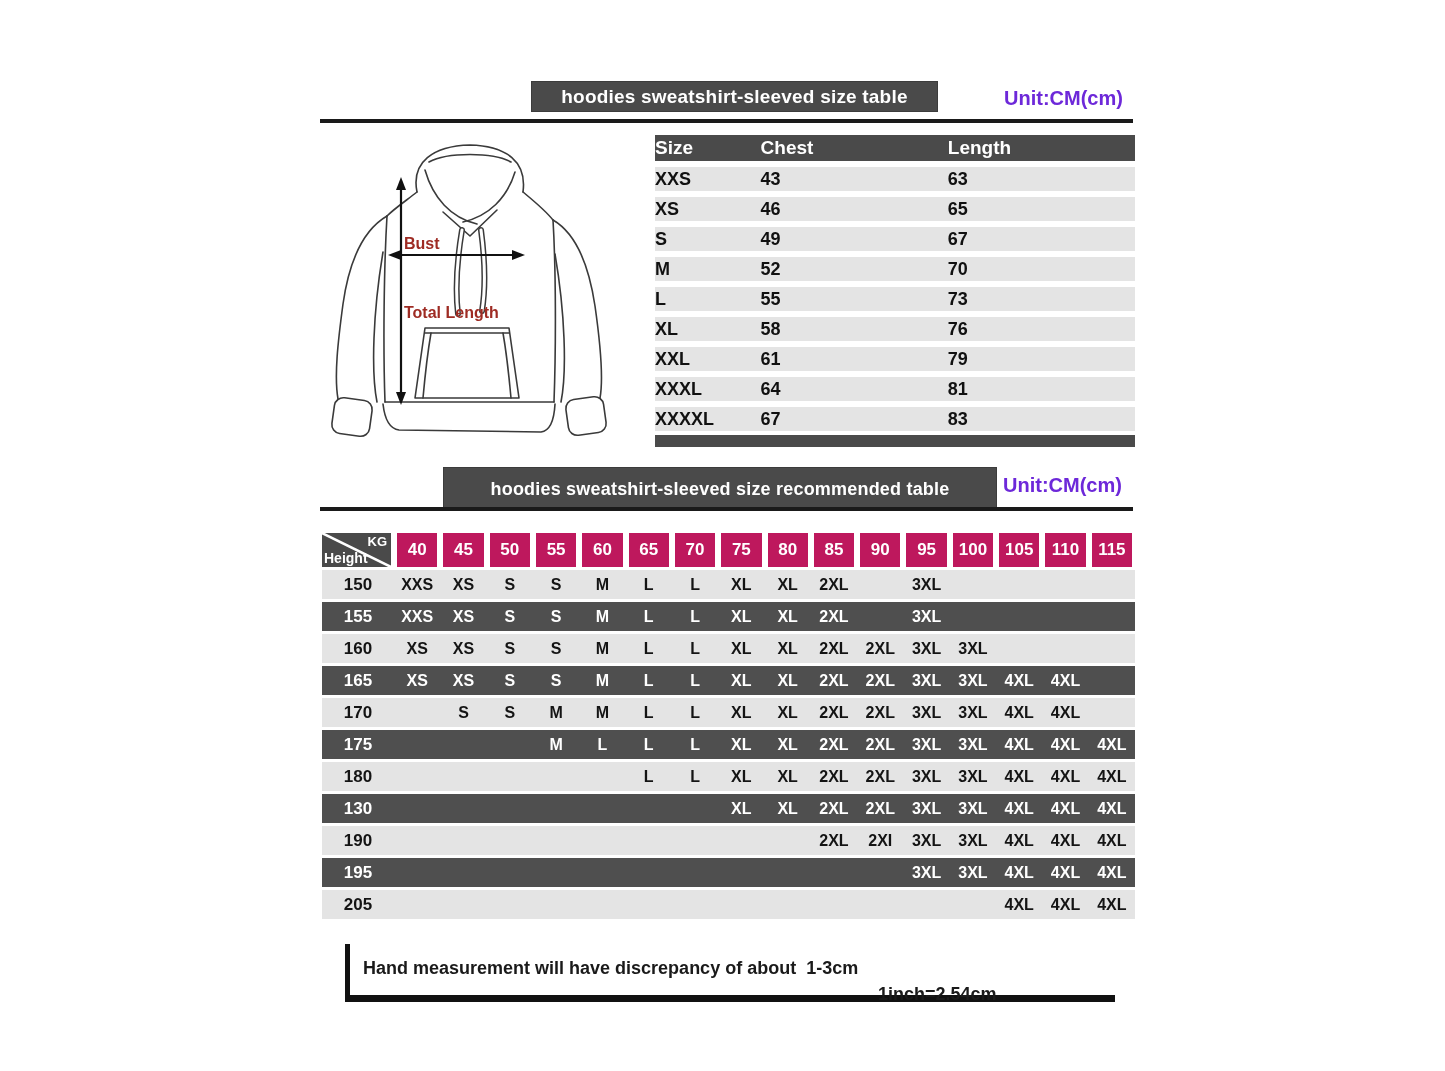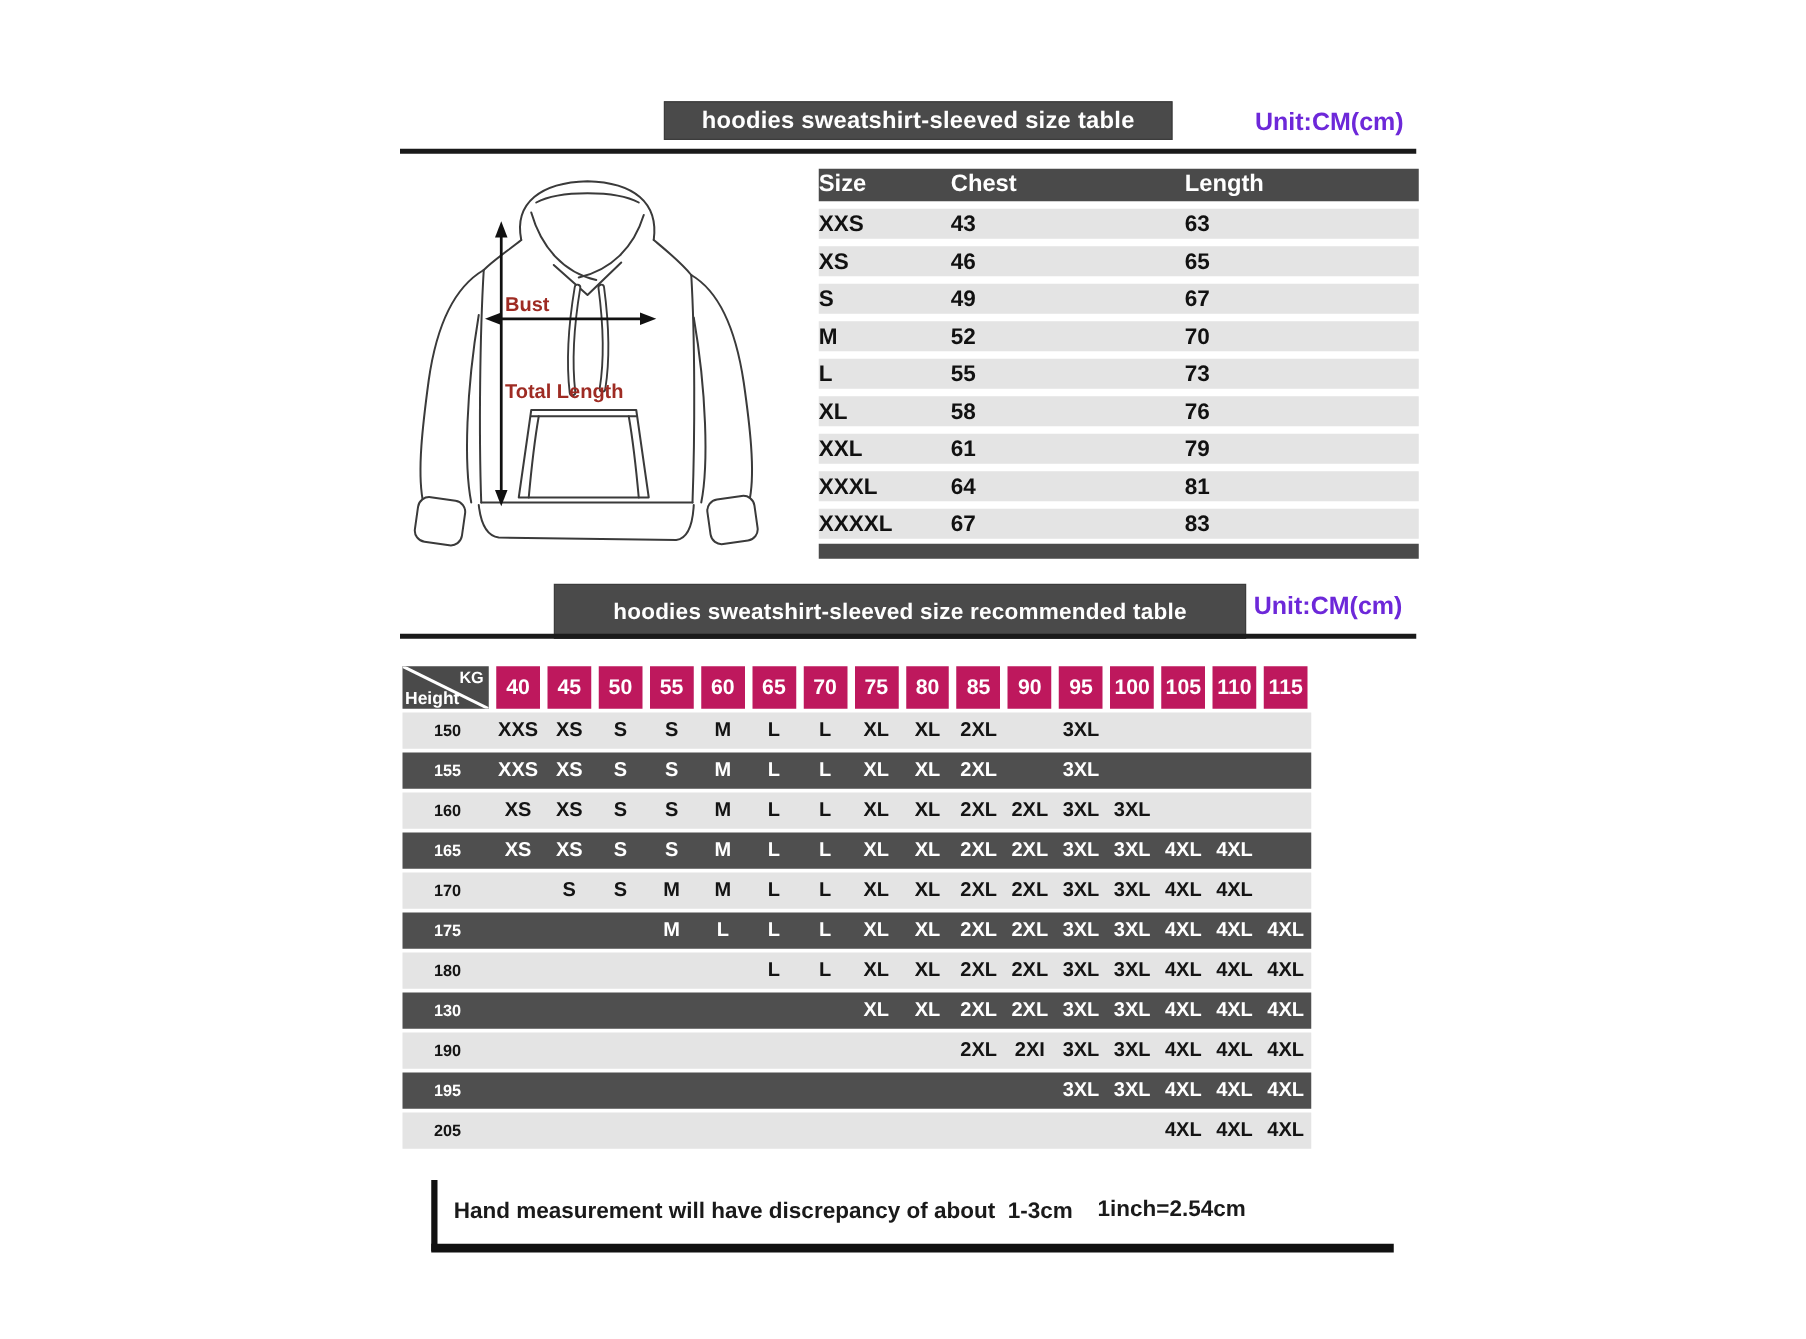--- a/index.html
+++ b/index.html
@@ -21,50 +21,50 @@
   .rule{position:absolute;background:#1a1a1a;height:4px;width:813px;left:320px;}
   .r1{top:119px;}
   .r2{top:507px;}
   
   .size-table{position:absolute;left:655px;top:135px;width:480px;}
   .st-grid{display:grid;grid-template-columns:22% 39% 39%;align-items:center;text-align:left;}
   .st-head{background:#4a4a4a;color:#fff;height:26px;font-size:19px;}
   .st-row{background:#e4e4e4;color:#111;height:24px;font-size:18px;margin-top:6px;}
   .st-bottom{height:12px;background:#4a4a4a;margin-top:4px;}
   
-  .matrix{position:absolute;left:322px;top:533px;width:727px;}
+  .matrix{position:absolute;left:322px;top:533px;width:813px;}
   .m-grid{display:grid;grid-template-columns:72px repeat(16,1fr);}
   .m-header{height:34px;}
   .w-box{
     background:#be185d;color:#fff;margin:0 3px;display:flex;align-items:center;justify-content:center;
     font-size:17px;
   }
   .corner{
     position:relative;background:#4a4a4a;color:#fff;margin-right:3px;overflow:hidden;
   }
   .corner svg{position:absolute;left:0;top:0;width:100%;height:100%;}
   .corner .kg{position:absolute;right:4px;top:1px;font-size:13px;}
   .corner .height{position:absolute;left:2px;bottom:1px;font-size:14px;}
   .m-row{height:29px;margin-top:3px;align-items:center;text-align:center;font-size:16px;}
   .m-row.light{background:#e4e4e4;color:#141414;}
   .m-row.dark{background:#4f4f4f;color:#ffffff;}
-  .m-row .h-label{font-size:13px;}
+  .m-row .h-label{font-size:17px;}
   
   .hoodie{position:absolute;left:325px;top:136px;width:292px;height:322px;}
   .hoodie path,.hoodie line,.hoodie rect{fill:none;stroke:#3a3a3a;stroke-width:1.6;stroke-linecap:round;stroke-linejoin:round;}
   .hoodie .string{stroke-width:6;stroke:#3a3a3a;}
   .hoodie .string-core{stroke-width:3;stroke:#ffffff;}
   .hoodie .meas{stroke:#111;stroke-width:2.2;}
   .hoodie .head{fill:#111;stroke:none;}
   .hoodie text{font-family:"Liberation Sans",sans-serif;font-weight:bold;font-size:16px;fill:#9e2b23;stroke:none;}
   
   .f-vbar{position:absolute;left:345px;top:944px;width:5px;height:57px;background:#111;}
   .f-hbar{position:absolute;left:345px;top:995px;width:770px;height:7px;background:#111;}
   .f-note{position:absolute;left:363px;top:958px;font-size:18px;white-space:pre;}
-  .f-conv{position:absolute;left:878px;top:957px;font-size:18px;}
+  .f-conv{position:absolute;left:878px;top:984px;font-size:18px;}
 </style>
 </head>
 <body>
 
 <div class="canvas">
 
   <div class="bar-title t1">
     <span>hoodies sweatshirt-sleeved size  table</span>
   </div>
   <div class="unit u1">Unit:CM(cm)</div>

